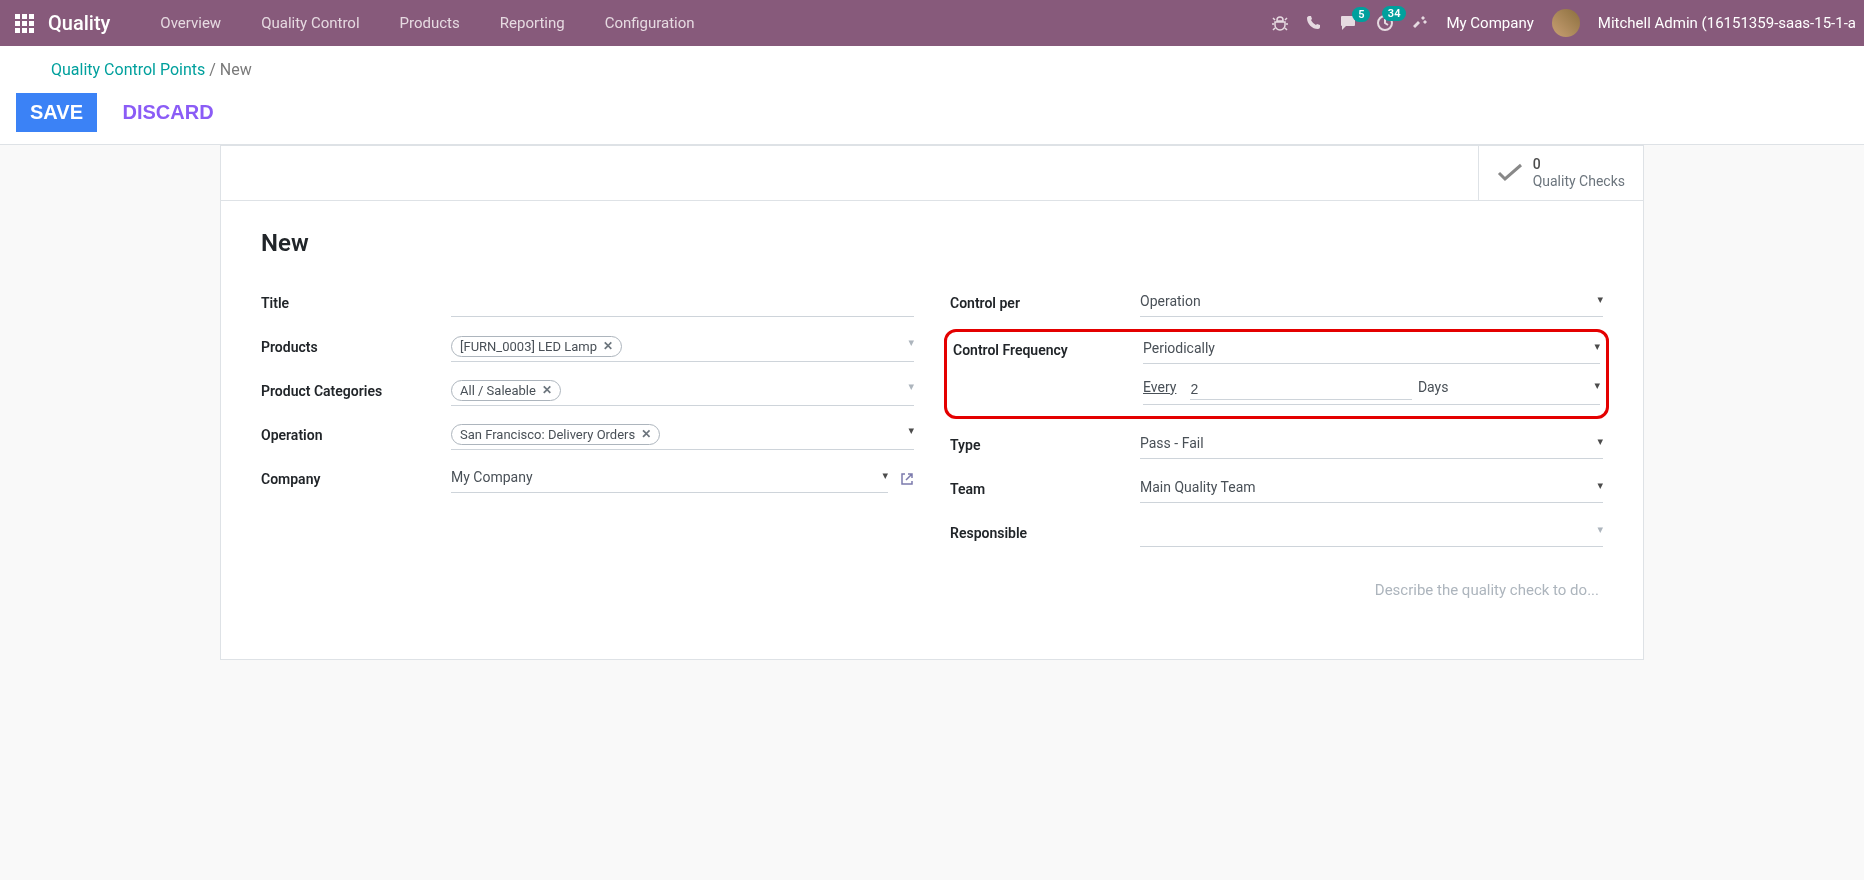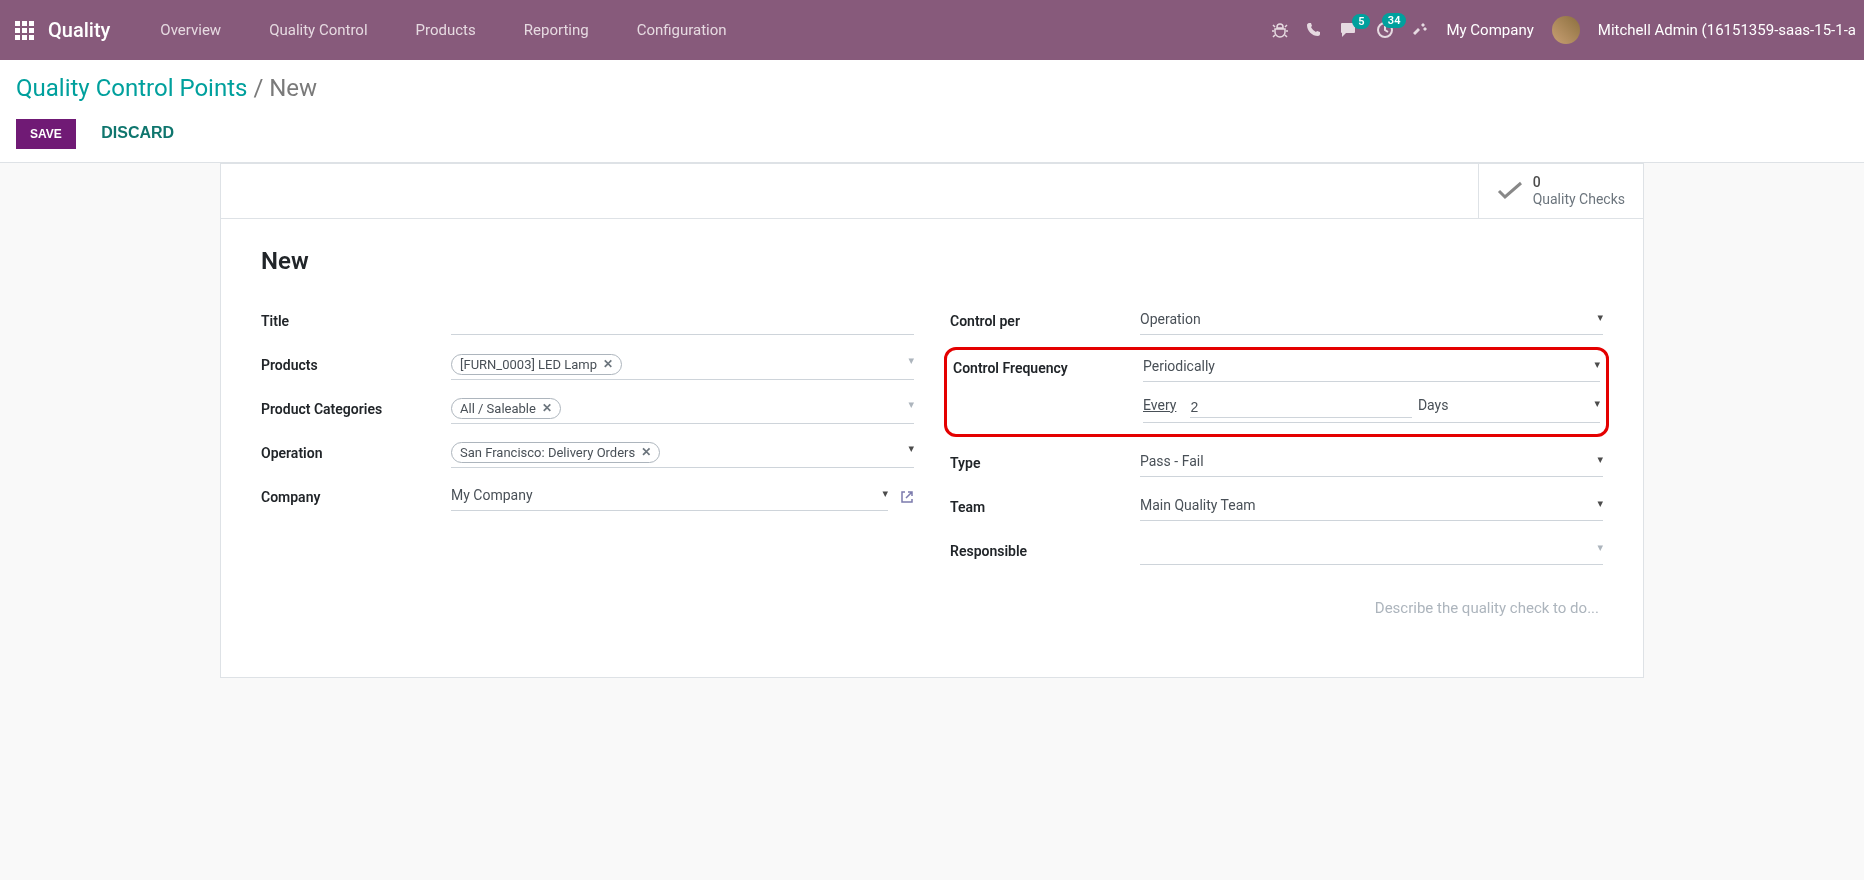--- a/index.html
+++ b/index.html
@@ -1,38 +1,38 @@
 <!DOCTYPE html>
 <html><head>
 <meta charset="utf-8">
 <style>
 * { box-sizing: border-box; margin: 0; padding: 0; }
 body { font-family: -apple-system, BlinkMacSystemFont, "Segoe UI", Roboto, sans-serif; font-size: 14px; color: #4c4c4c; background: #f9f9f9; }
 
 
-.navbar { background: #875a7b; color: #fff; height: 60px; display: flex; align-items: center; padding: 4px 8px; }
+.navbar { background: #875a7b; color: #fff; height: 46px; display: flex; align-items: center; padding: 4px 8px; }
 .apps-icon { display: inline-flex; align-items: center; justify-content: center; width: 32px; height: 32px; cursor: pointer; }
 .apps-grid { display: grid; grid-template-columns: repeat(3, 5px); grid-template-rows: repeat(3, 5px); gap: 2px; }
 .apps-grid span { background: #fff; width: 5px; height: 5px; }
 .brand { font-size: 20px; font-weight: 500; color: #fff; margin-left: 8px; margin-right: 30px; }
-.nav-links { display: flex; gap: 8px; }
+.nav-links { display: flex; gap: 0; }
 .nav-link { color: #e6dae1; padding: 12px 20px; cursor: pointer; font-size: 15px; }
 .nav-right { margin-left: auto; display: flex; align-items: center; gap: 18px; }
 .nav-icon { color: #e6dae1; cursor: pointer; position: relative; font-size: 16px; }
 .badge { position: absolute; top: -8px; right: -12px; background: #00a09d; color: #fff; border-radius: 10px; font-size: 11px; padding: 1px 6px; font-weight: 600; }
 .avatar { width: 28px; height: 28px; border-radius: 50%; background: linear-gradient(45deg, #c9a074, #8b6f3e); display: inline-block; }
 .user-name { color: #fff; font-size: 15px; }
 .company-name { color: #fff; font-size: 15px; }
 
 
 .control-panel { background: #fff; border-bottom: 1px solid #dee2e6; padding: 14px 16px 12px; }
-.breadcrumb { font-size: 24px; color: #7a7a7a; margin-bottom: 14px; }
+.breadcrumb { font-size: 16px; color: #7a7a7a; margin-bottom: 14px; margin-left: 35px; }
 .breadcrumb a { color: #00a09d; text-decoration: none; }
-.btn-primary { background: #701a75; color: #fff; border: none; padding: 8px 14px; font-weight: 600; cursor: pointer; font-size: 12px; }
-.btn-secondary { background: transparent; color: #0f766e; border: none; padding: 8px 14px; font-weight: 600; cursor: pointer; font-size: 16px; margin-left: 8px; }
+.btn-primary { background: #3b82f6; color: #fff; border: none; padding: 8px 14px; font-weight: 600; cursor: pointer; font-size: 20px; }
+.btn-secondary { background: transparent; color: #8b5cf6; border: none; padding: 8px 14px; font-weight: 600; cursor: pointer; font-size: 20px; margin-left: 8px; }
 
 
 .sheet-wrapper { max-width: 1440px; margin: 0 auto; padding: 0 8px; }
 .sheet-outer { background: #fff; border: 1px solid #dee2e6; margin-top: 0; position: relative; }
 .button-box { display: flex; justify-content: flex-end; border-bottom: 1px solid #dee2e6; }
 .stat-button { display: flex; align-items: center; gap: 10px; padding: 10px 18px; border-left: 1px solid #dee2e6; cursor: pointer; }
 .stat-button .check-icon { color: #7c7c7c; font-size: 22px; }
 .stat-button .stat-text { display: flex; flex-direction: column; line-height: 1.2; }
 .stat-button .stat-value { font-weight: 500; color: #4c4c4c; }
 .stat-button .stat-label { color: #6c757d; font-size: 14px; }

